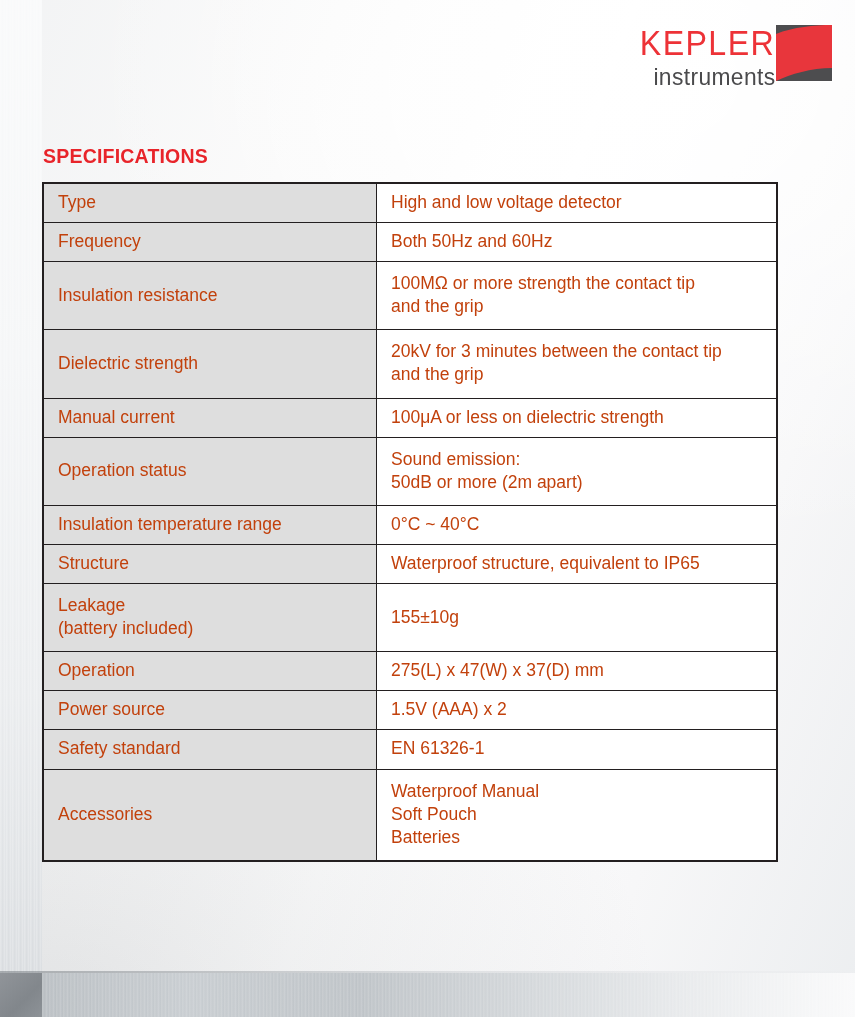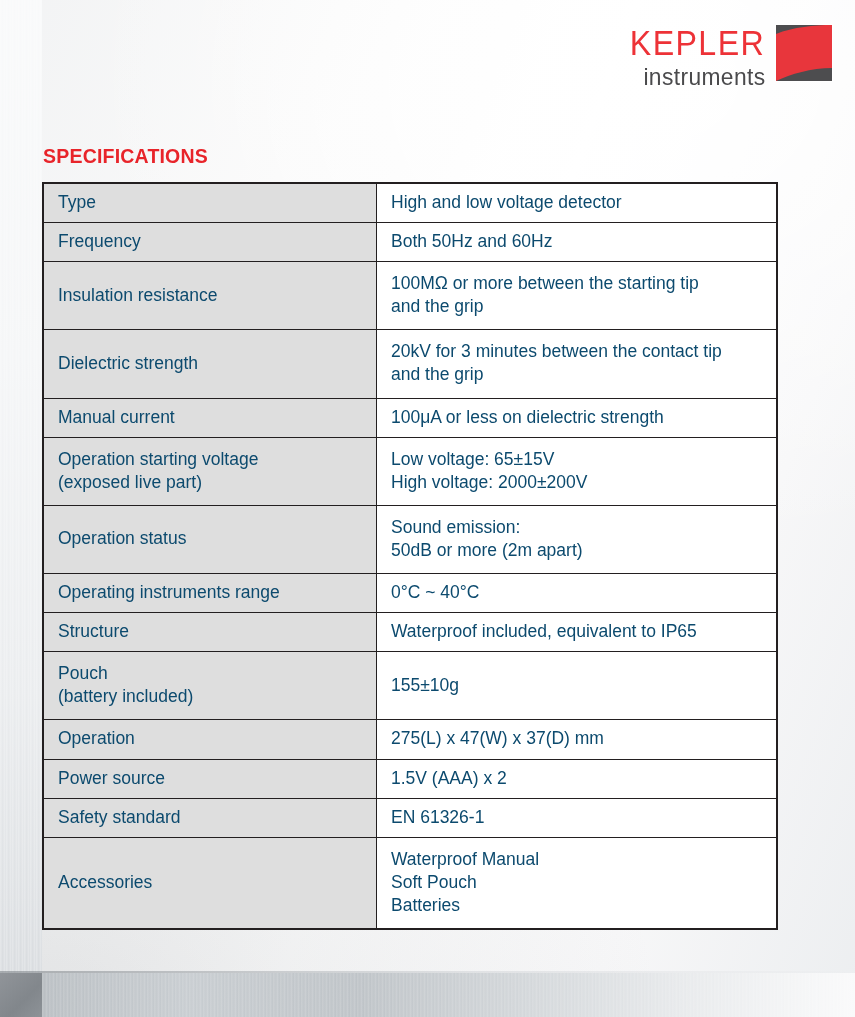--- a/index.html
+++ b/index.html
@@ -91,21 +91,20 @@
     opacity: 0.95;
   }
 
   
   .brand {
     position: absolute;
     right: 22px;
     top: 24px;
     display: flex;
     align-items: flex-start;
-    gap: 10px;
   }
   .brand-words {
     display: flex;
     flex-direction: column;
     align-items: flex-end;
     line-height: 1;
     padding-top: 1px;
   }
   .brand-name {
     color: #ed3237;
@@ -158,21 +157,21 @@
     width: 736px;
     border-collapse: collapse;
     table-layout: fixed;
     background: #ffffff;
     border: 2px solid #231f20;
   }
   .spec-table td {
     border: 1px solid #231f20;
     font-family: "Liberation Sans", sans-serif;
     font-size: 17.5px;
-    color: #0c4a6e;
+    color: #c2410c;
     line-height: 1.32;
     vertical-align: middle;
     padding: 7px 12px 8px 14px;
   }
   .spec-table td.k {
     width: 306px;
     background: #dedede;
   }
   .spec-table td.v {
     background: #ffffff;
@@ -225,21 +224,21 @@
           </td>
           <td class="v">
             <span class="ln">Both 50Hz and 60Hz</span>
           </td>
         </tr>
         <tr class="tall">
           <td class="k">
             <span class="ln">Insulation resistance</span>
           </td>
           <td class="v">
-            <span class="ln">100MΩ or more between the starting tip</span>
+            <span class="ln">100MΩ or more strength the contact tip</span>
             <span class="ln">and the grip</span>
           </td>
         </tr>
         <tr class="tall">
           <td class="k">
             <span class="ln">Dielectric strength</span>
           </td>
           <td class="v">
             <span class="ln">20kV for 3 minutes between the contact tip</span>
             <span class="ln">and the grip</span>
@@ -248,56 +247,46 @@
         <tr>
           <td class="k">
             <span class="ln">Manual current</span>
           </td>
           <td class="v">
             <span class="ln">100μA or less on dielectric strength</span>
           </td>
         </tr>
         <tr class="tall">
           <td class="k">
-            <span class="ln">Operation starting voltage</span>
-            <span class="ln">(exposed live part)</span>
-          </td>
-          <td class="v">
-            <span class="ln">Low voltage: 65±15V</span>
-            <span class="ln">High voltage: 2000±200V</span>
-          </td>
-        </tr>
-        <tr class="tall">
-          <td class="k">
             <span class="ln">Operation status</span>
           </td>
           <td class="v">
             <span class="ln">Sound emission:</span>
             <span class="ln">50dB or more (2m apart)</span>
           </td>
         </tr>
         <tr>
           <td class="k">
-            <span class="ln">Operating instruments range</span>
+            <span class="ln">Insulation temperature range</span>
           </td>
           <td class="v">
             <span class="ln">0°C ~ 40°C</span>
           </td>
         </tr>
         <tr>
           <td class="k">
             <span class="ln">Structure</span>
           </td>
           <td class="v">
-            <span class="ln">Waterproof included, equivalent to IP65</span>
-          </td>
-        </tr>
-        <tr class="tall">
-          <td class="k">
-            <span class="ln">Pouch</span>
+            <span class="ln">Waterproof structure, equivalent to IP65</span>
+          </td>
+        </tr>
+        <tr class="tall">
+          <td class="k">
+            <span class="ln">Leakage</span>
             <span class="ln">(battery included)</span>
           </td>
           <td class="v">
             <span class="ln">155±10g</span>
           </td>
         </tr>
         <tr>
           <td class="k">
             <span class="ln">Operation</span>
           </td>

